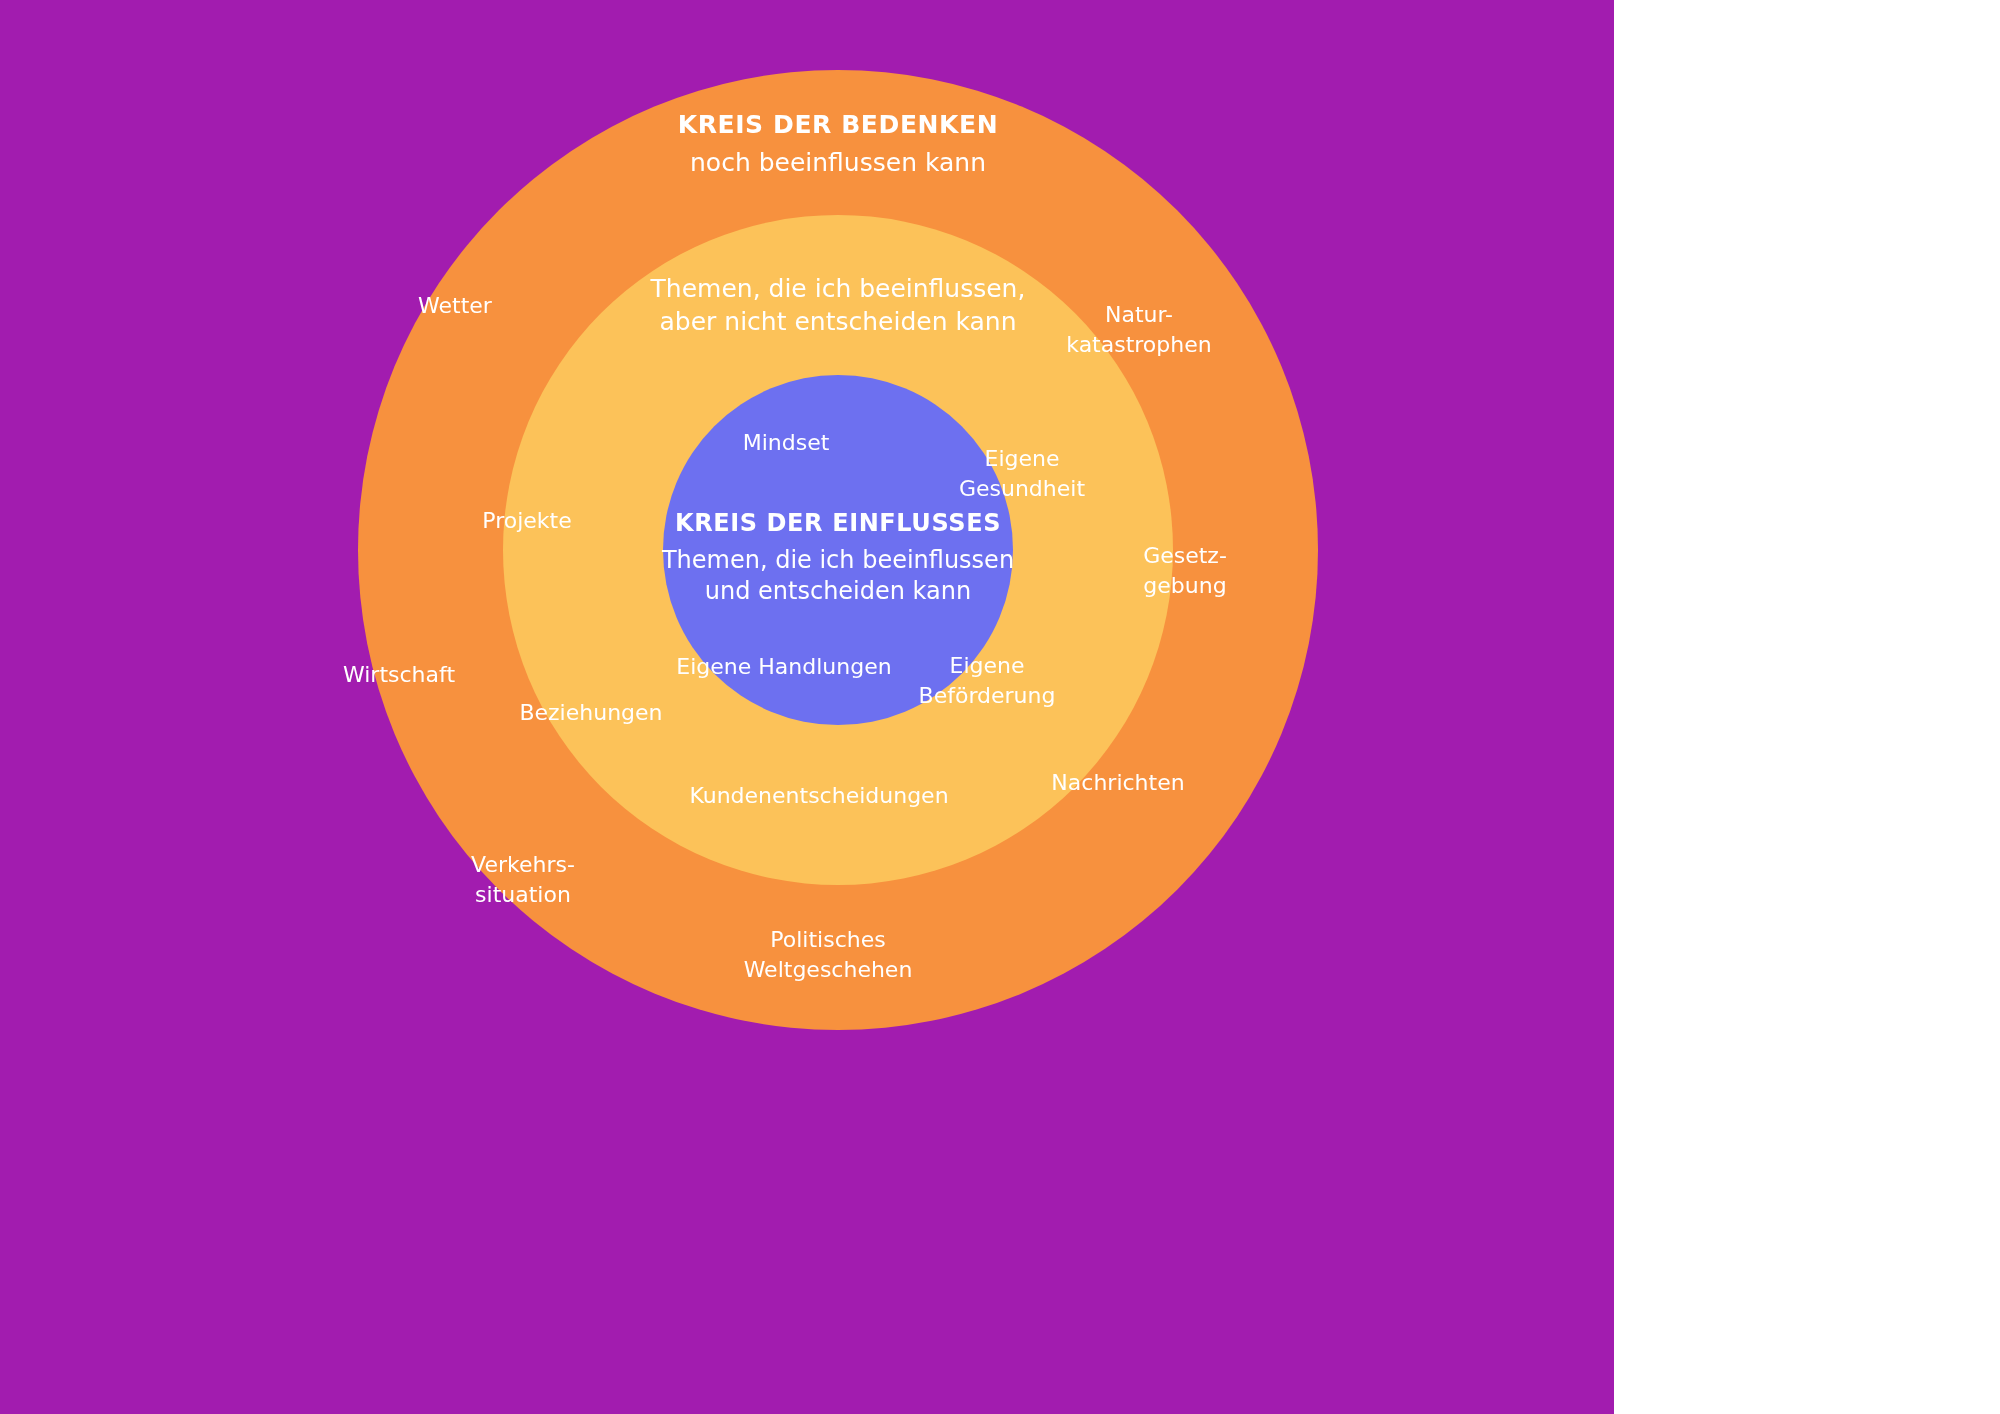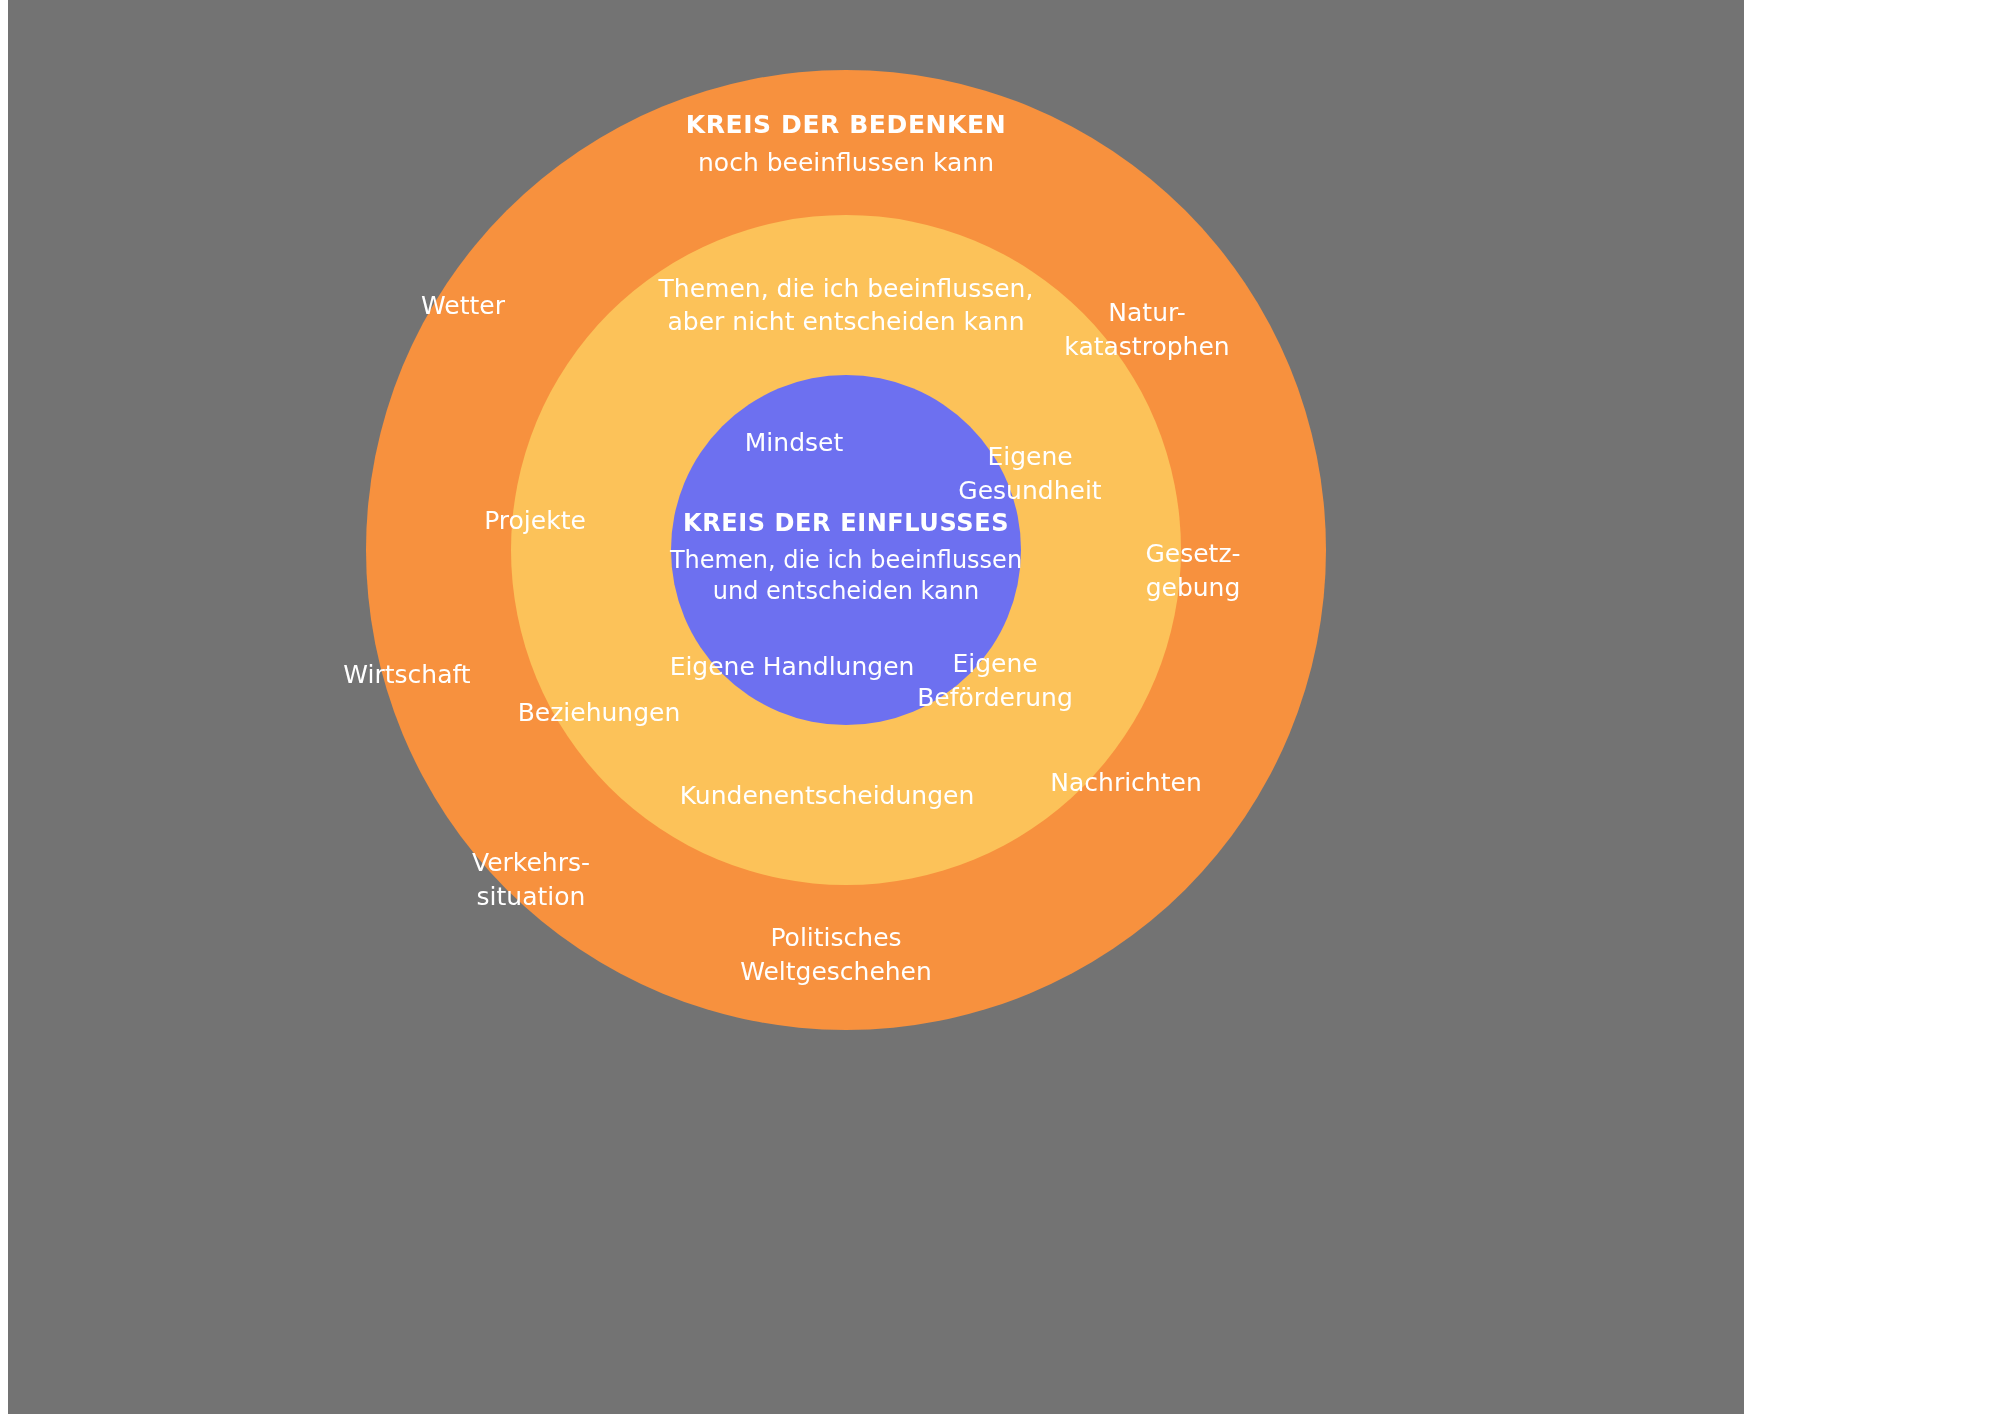--- a/index.html
+++ b/index.html
@@ -7,24 +7,23 @@
   html, body {
     width: 2000px;
     height: 1414px;
     background: #ffffff;
     font-family: "DejaVu Sans", "Liberation Sans", sans-serif;
     overflow: hidden;
   }
 
   #stage {
     position: relative;
-    width: 1736px;
+    width: 1614px;
     height: 1414px;
-    background: #737373;
-    margin-left: 8px;
+    background: #a21caf;
   }
 
   
   .ring {
     position: absolute;
     border-radius: 50%;
     transform: translate(-50%, -50%);
   }
 
   #ring-outer {
@@ -73,21 +72,21 @@
   #heading-middle .title { font-size: 25px; margin-bottom: 5px; }
 
   #heading-inner  { left: 838px; top: 508px; font-size: 24px; }
   #heading-inner .title  { font-size: 24px; margin-bottom: 5px; }
 
   
   .label {
     position: absolute;
     transform: translate(-50%, -50%);
     color: #FFFFFF;
-    font-size: 25px;
+    font-size: 22px;
     font-weight: 400;
     line-height: 1.36;
     text-align: center;
     white-space: pre-line;
   }
 </style>
 </head>
 <body>
 
 <div id="stage">

